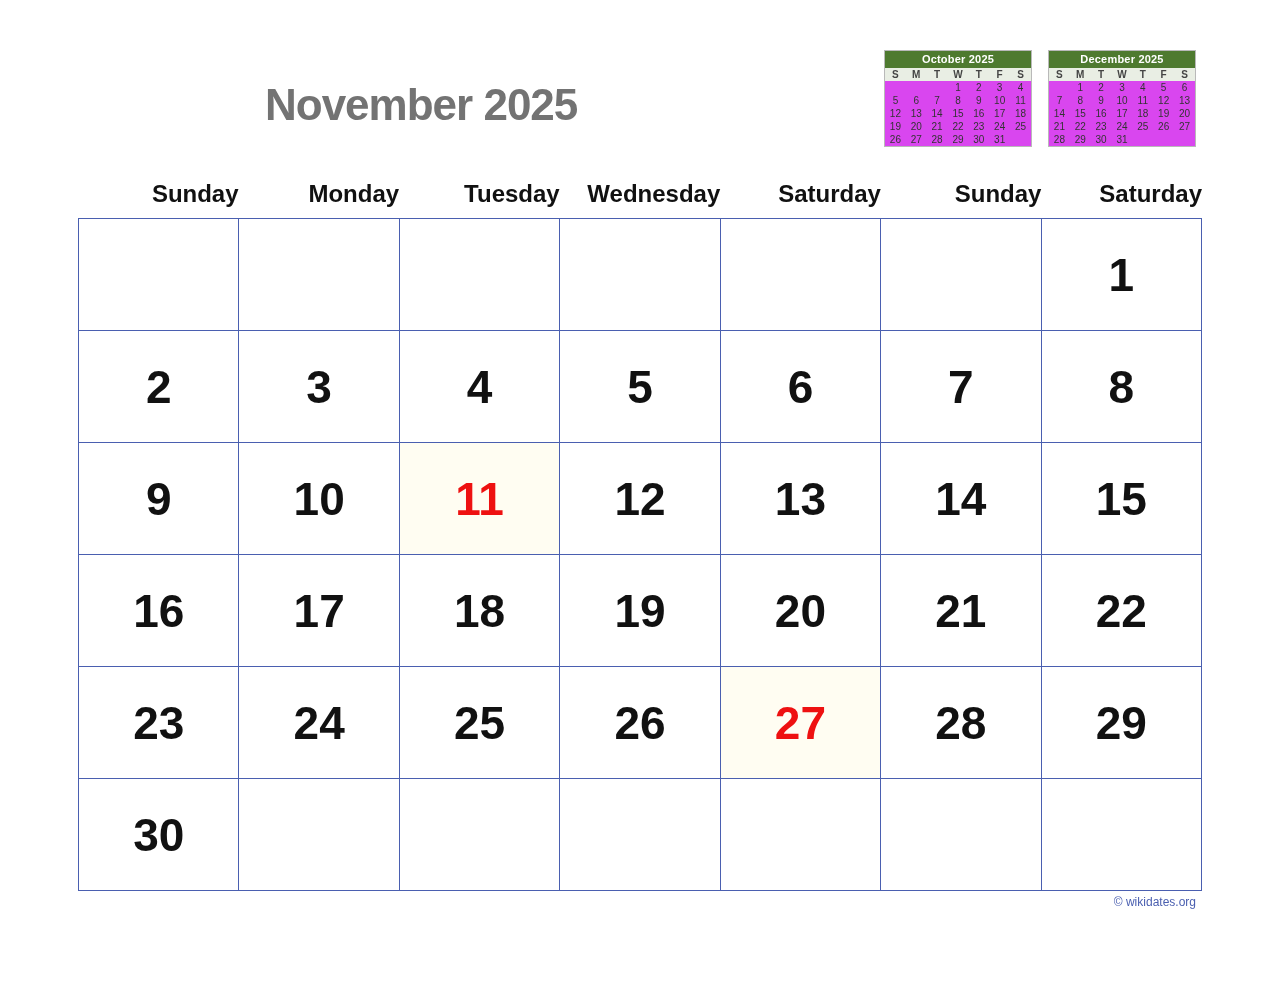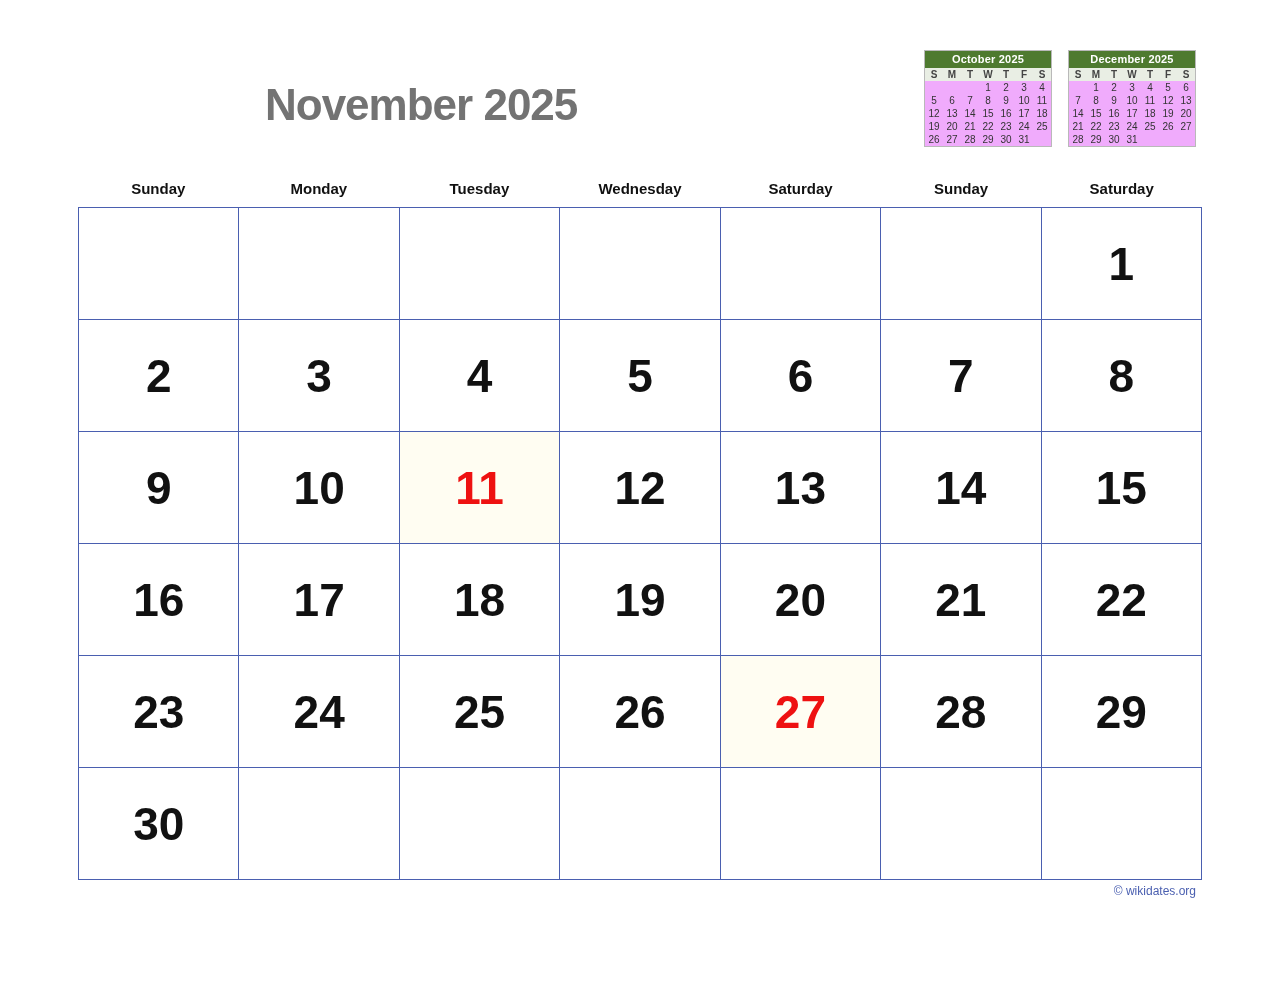--- a/index.html
+++ b/index.html
@@ -36,23 +36,23 @@
 
   
   .mini-wrap {
     position: absolute;
     top: 50px;
     right: 84px;
     display: flex;
     gap: 16px;
   }
   .mini {
-    width: 128px;
+    width: 148px;
     border: 1px solid #b9b9b9;
-    background: #f0abfc;
+    background: #d946ef;
   }
   .mini-title {
     background: #4e7a2f;
     color: #ffffff;
     font-size: 11px;
     font-weight: bold;
     text-align: center;
     padding: 2px 0 3px 0;
     letter-spacing: .2px;
   }
@@ -79,22 +79,22 @@
   .mini td.empty { color: transparent; }
 
   
   .weekdays {
     display: grid;
     grid-template-columns: repeat(7, 1fr);
     margin: 0 78px 0 78px;
     width: 1124px;
   }
   .weekday {
-    text-align: center;
-    font-size: 15px;
+    text-align: right;
+    font-size: 24px;
     font-weight: bold;
     color: #111;
     padding-bottom: 10px;
   }
 
   
   .grid {
     margin: 0 78px;
     width: 1124px;
     border-left: 1px solid #4a5fb0;

